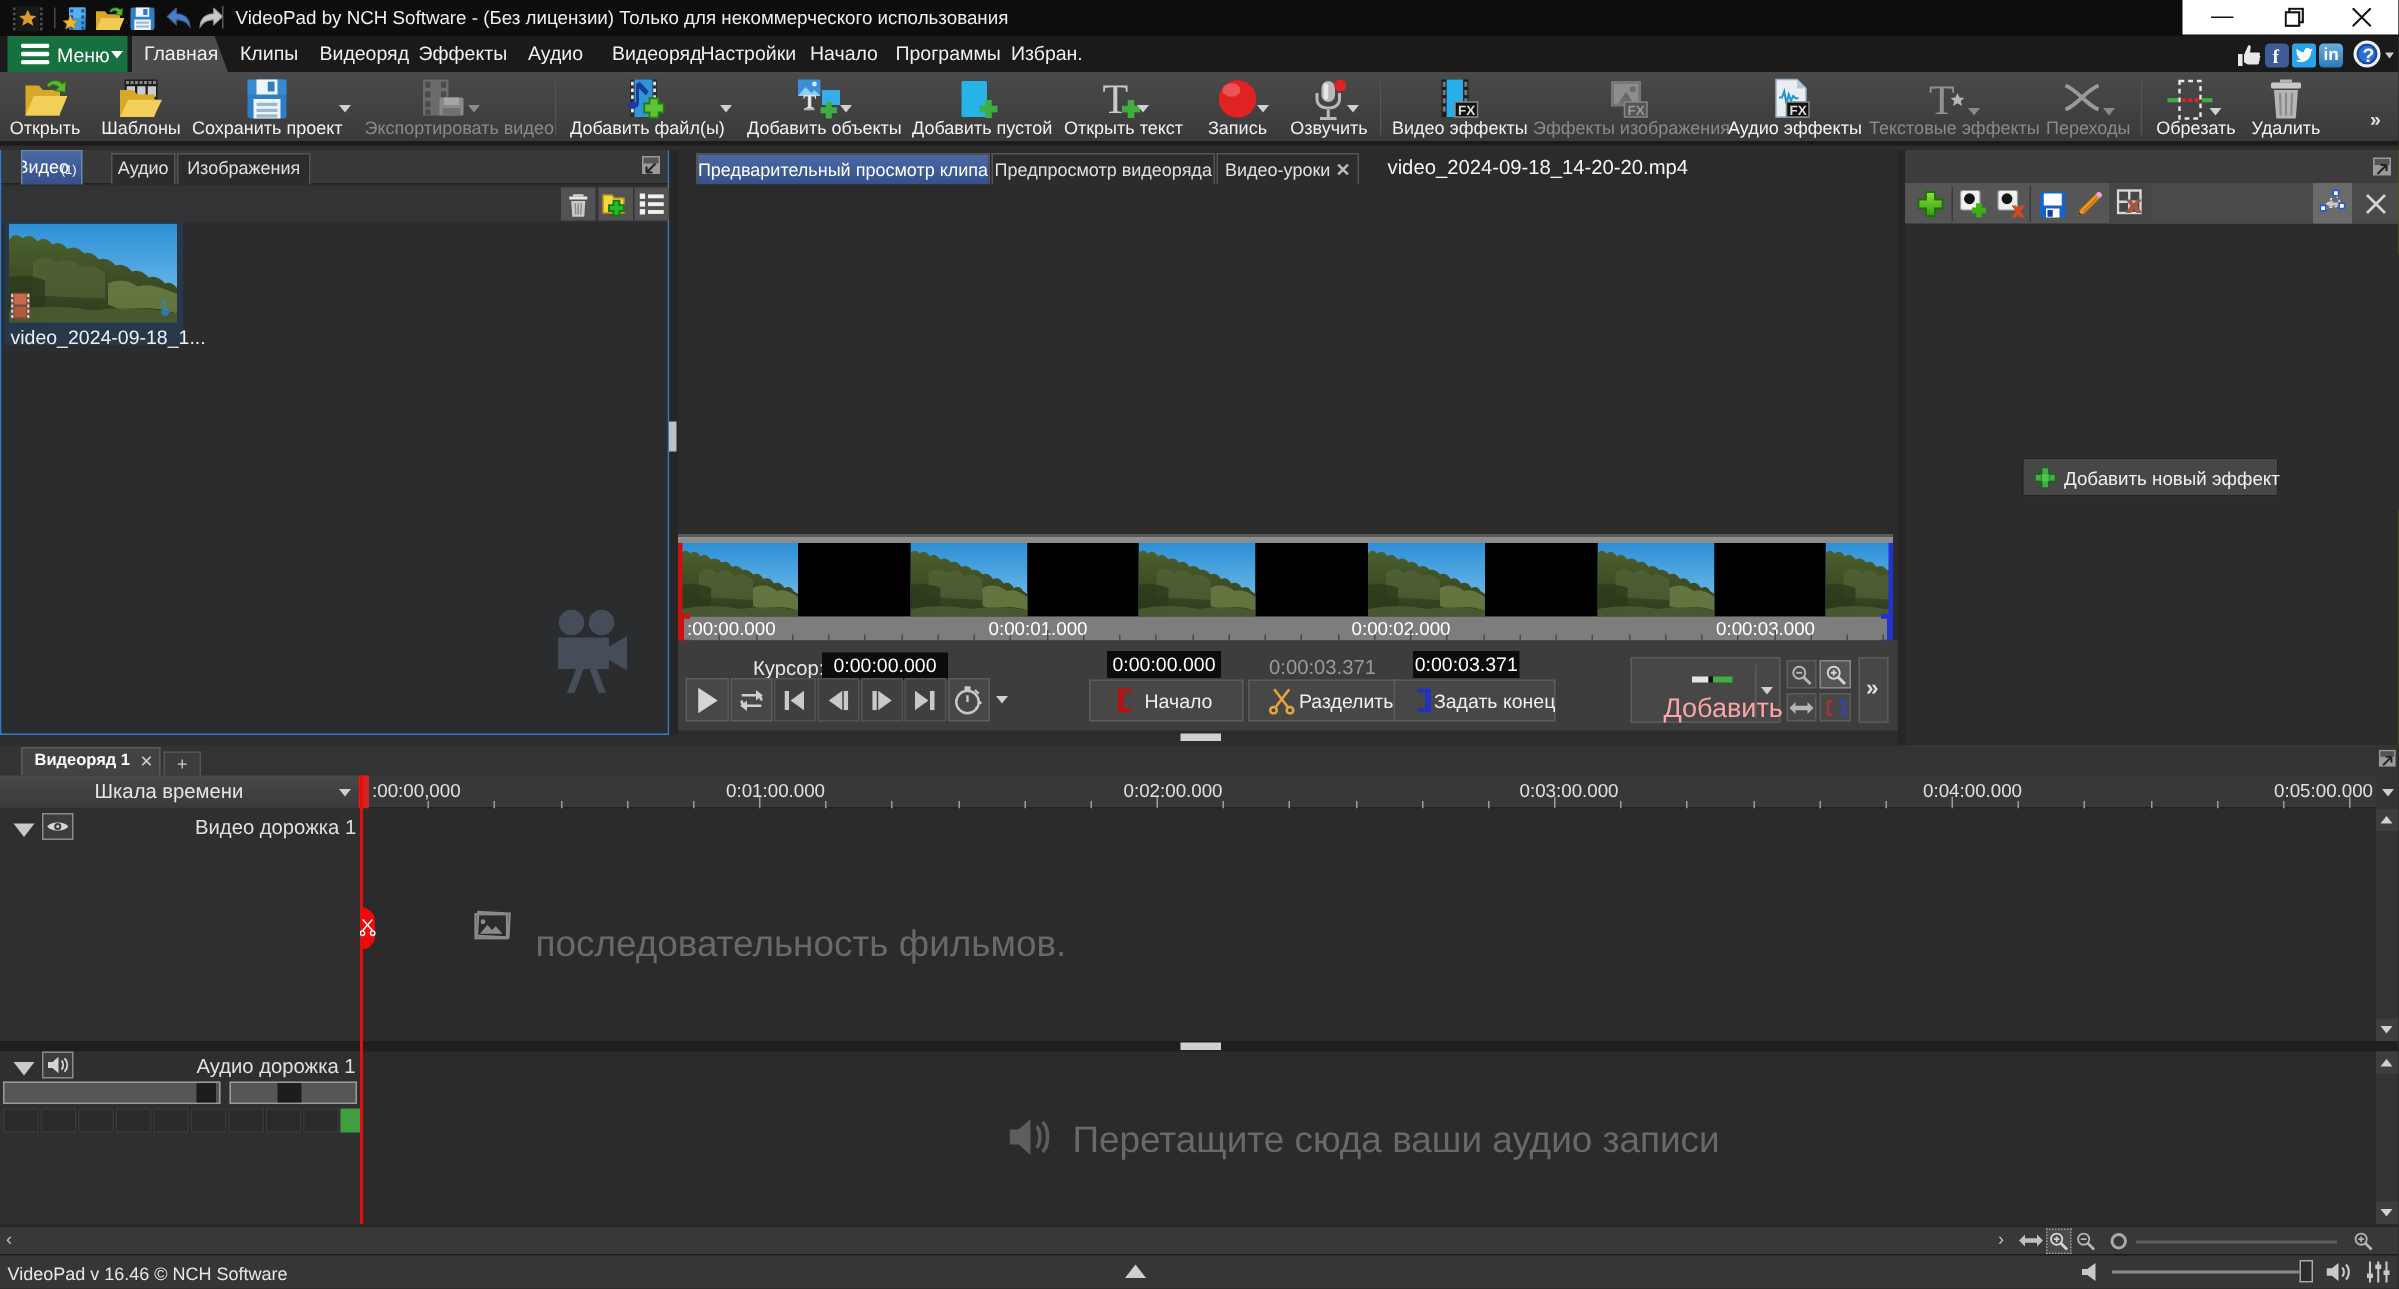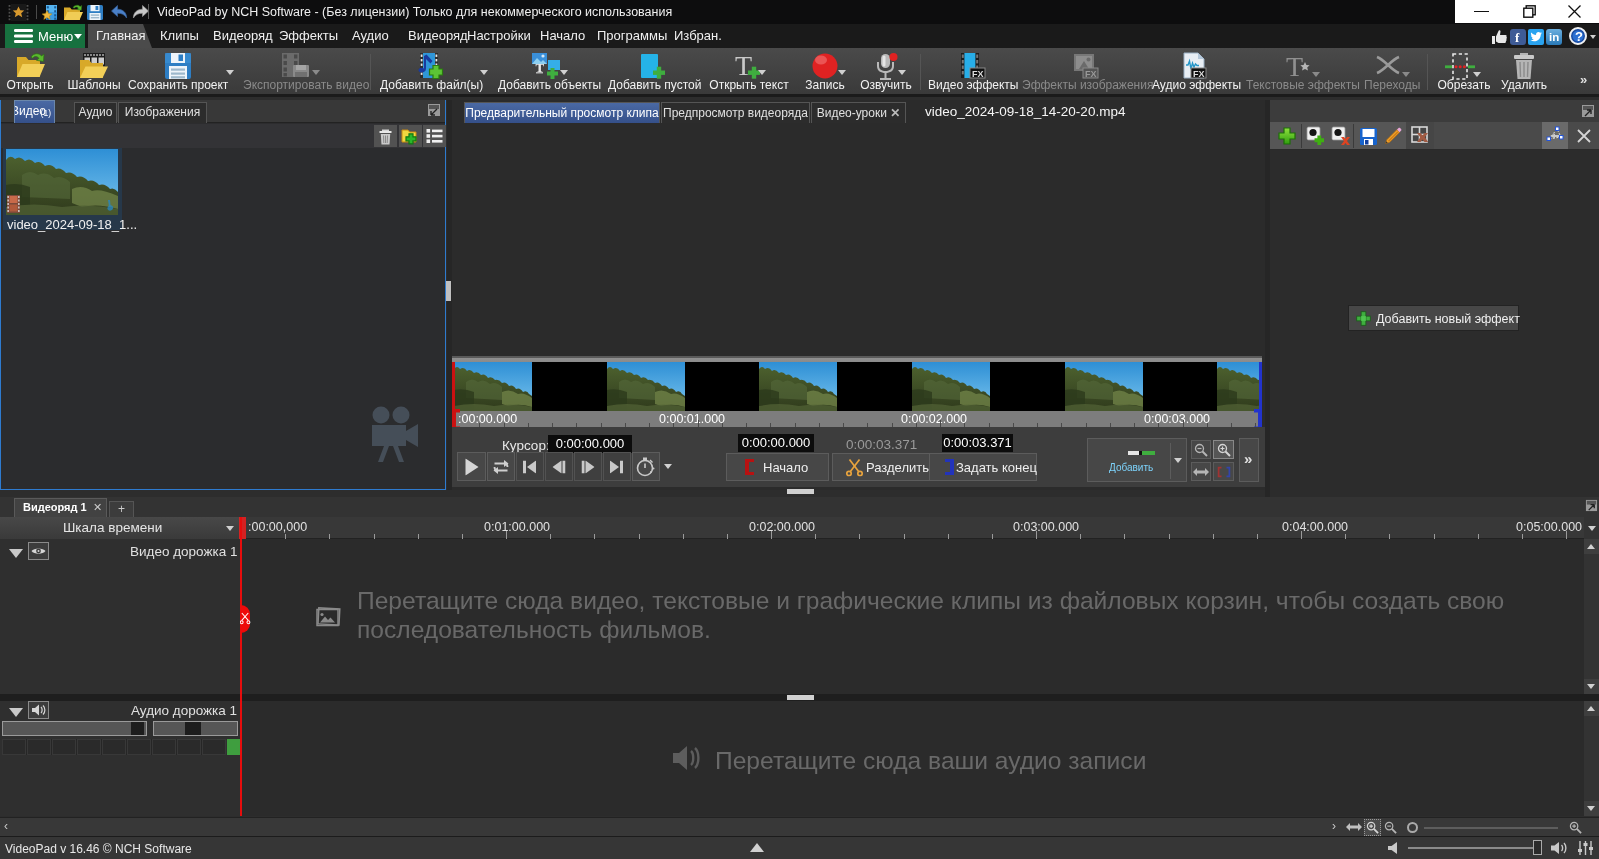--- a/index.html
+++ b/index.html
@@ -696,21 +696,21 @@
           </svg>
       <span class="abs" style="left:26px;top:5.5px;font-size:13px;color:#efefef">Задать конец</span>
     </div>
 
     <div class="tpbtn" style="left:635px;top:11px;width:100px;height:44px">
       <svg style="left:40px;top:11px;transform:none" width="28" height="6" viewBox="0 0 28 6">
             <rect x="0" y="1" width="11" height="4" fill="#e5e5e5"></rect>
             <rect x="11" y="1" width="3" height="4" fill="#111"></rect>
             <rect x="14" y="1" width="13" height="4" fill="#3fae3f"></rect>
           </svg>
-      <span class="abs" style="left:21px;top:23px;font-size:10px;color:#7dd3fc">Добавить</span>
+      <span class="abs" style="left:21px;top:23px;font-size:18px;color:#fca5a5">Добавить</span>
       <div class="abs" style="left:82px;top:4px;width:1px;height:36px;background:#5c5c5c"></div>
       <div class="drop" style="left:86px;top:19px"></div>
     </div>
     <div class="tpbtn" style="left:739px;top:13px;width:20px;height:19px">
           <svg width="14" height="14" viewBox="0 0 14 14">
             <circle cx="5.5" cy="5.5" r="4" fill="none" stroke="#b5b5b5" stroke-width="1.3"></circle>
             <path d="M8.5 8.5 L13 13" stroke="#b5b5b5" stroke-width="2"></path>
             <path d="M3.5 5.5 L7.5 5.5" stroke="#b5b5b5" stroke-width="1.2"></path>
           </svg>
         </div>
@@ -902,21 +902,20 @@
     <span class="abs" style="left:130px;top:5px;font-size:13.5px;color:#e0e0e0">Видео дорожка 1</span>
 
     <svg class="abs" style="left:315px;top:66px" width="26" height="24" viewBox="0 0 26 24">
       <g transform="rotate(-4 13 12)">
             <rect x="3.5" y="3.5" width="21" height="16" fill="none" stroke="#8a8a8a" stroke-width="1.5" transform="rotate(7 14 11)"></rect>
           </g>
       <rect x="2" y="4.5" width="21" height="16" fill="none" stroke="#8a8a8a" stroke-width="1.5"></rect>
       <circle cx="7" cy="9.5" r="1.6" fill="#8a8a8a"></circle>
       <path d="M5 17.5 L10 11.5 L13 15 L15.5 12.5 L20 17.5 Z" fill="#8a8a8a"></path>
     </svg>
-    <div class="hint abs" style="left:357px;top:48px">Перетащите сюда видео, текстовые и графические клипы из файловых корзин, чтобы создать свою</div>
     <div class="hint abs" style="left:357px;top:77px">последовательность фильмов.</div>
   </div>
 
   <div class="abs" style="left:0;top:197px;width:1599px;height:7px;background:#1e1e1e">
     <div class="abs" style="left:787px;top:1px;width:27px;height:5px;background:#d0d0d0"></div>
   </div>
 
   <div class="abs" style="left:0;top:204px;width:1599px;height:115px;background:#2b2b2b">
     <div class="abs" style="left:0;top:0;width:240px;height:115px;background:#2f2f2f"></div>
     <div class="drop" style="left:9px;top:7px;border-left-width:7px;border-right-width:7px;border-top-width:9px;border-top-color:#c9c9c9"></div>

